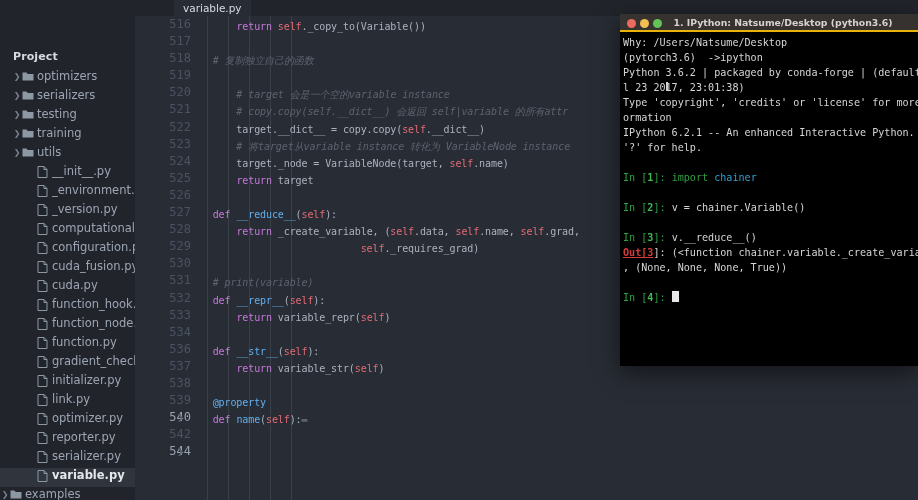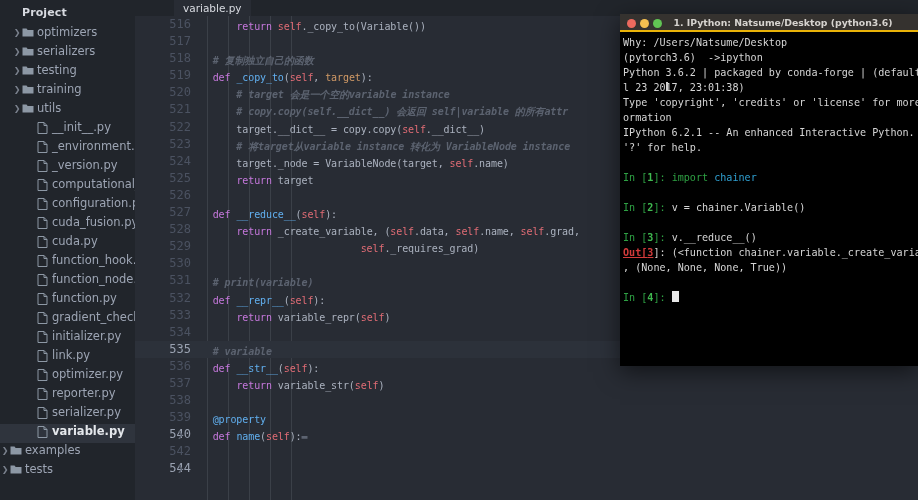--- a/index.html
+++ b/index.html
@@ -11,21 +11,21 @@
   }
   #app { position: relative; width: 918px; height: 500px; background: #282c34; }
 
   
   #sidebar {
     position: absolute; left: 0; top: 0; width: 135px; height: 500px;
     background: #21252b; overflow: hidden;
   }
   #sidebar-title {
     color: #d7dae0; font-size: 11px; font-weight: bold;
-    padding: 6px 0 6px 22px; letter-spacing: .1px;
+    padding: 6px 0 6px 13px; letter-spacing: .1px; margin-top: 44px;
   }
   .tree-row {
     position: relative; height: 19px; line-height: 15px;
     white-space: nowrap; overflow: hidden;
     color: #9da5b4; font-size: 11.5px;
   }
   .tree-row.selected { background: #2f343d; color: #e4e7eb; font-weight: bold; }
   .chev {
     display: inline-block; width: 10px; text-align: center;
     color: #7b828e; font-size: 8px; vertical-align: middle;
@@ -69,21 +69,21 @@
   }
   .code {
     position: absolute; left: 54px; top: 2px;
     font-family: "DejaVu Sans Mono", monospace; font-size: 10px;
     color: #abb2bf; letter-spacing: -0.1px;
   }
   .kw  { color: #c678dd; }
   .fn  { color: #61afef; }
   .self{ color: #e06c75; }
   .par { color: #d19a66; }
-  .cm  { color: #5c6370; font-style: italic; font-weight: bold; }
+  .cm  { color: #5c6370; font-style: italic; }
   .dec { color: #61afef; }
   .pun { color: #abb2bf; }
   .ind {
     position: absolute; top: 0; width: 1px; height: 100%;
     background: #3b4048;
   }
 
   
   #terminal {
     position: absolute; left: 620px; top: 14px; width: 298px; height: 352px;
@@ -231,37 +231,36 @@
     <div id="codearea">
       <div class="ind" style="left:72px"></div>
       <div class="ind" style="left:93px"></div>
       <div class="ind" style="left:114px"></div>
       <div class="ind" style="left:135px"></div>
       <div class="ind" style="left:156px"></div>
       <div id="lines">
           <div class="crow"><span class="gut">516</span><span class="code"><span>        </span><span class="kw">return </span><span class="self">self</span><span class="pun">._copy_to(</span><span>Variable</span><span class="pun">())</span></span></div>
           <div class="crow"><span class="gut">517</span><span class="code"></span></div>
           <div class="crow"><span class="gut">518</span><span class="code"><span class="cm">    # 复制独立自己的函数</span></span></div>
-          <div class="crow"><span class="gut">519</span><span class="code"><span>    </span><span class="kw">def </span><span class="fn">_copy_to</span><span class="pun">(</span><span class="self">self</span><span class="pun">, </span><span class="par">target</span><span class="pun">):</span></span></div>
+          <div class="crow"><span class="gut">519</span></div>
           <div class="crow"><span class="gut">520</span><span class="code"><span class="cm">        # target 会是一个空的variable instance</span></span></div>
           <div class="crow"><span class="gut">521</span><span class="code"><span class="cm">        # copy.copy(self.__dict__) 会返回 self|variable 的所有attr</span></span></div>
           <div class="crow"><span class="gut">522</span><span class="code"><span class="pun">        target.__dict__ = copy.copy(</span><span class="self">self</span><span class="pun">.__dict__)</span></span></div>
           <div class="crow"><span class="gut">523</span><span class="code"><span class="cm">        # 将target从variable instance 转化为 VariableNode instance</span></span></div>
           <div class="crow"><span class="gut">524</span><span class="code"><span class="pun">        target._node = VariableNode(target, </span><span class="self">self</span><span class="pun">.name)</span></span></div>
           <div class="crow"><span class="gut">525</span><span class="code"><span>        </span><span class="kw">return </span><span class="pun">target</span></span></div>
           <div class="crow"><span class="gut">526</span><span class="code"></span></div>
           <div class="crow"><span class="gut">527</span><span class="code"><span>    </span><span class="kw">def </span><span class="fn">__reduce__</span><span class="pun">(</span><span class="self">self</span><span class="pun">):</span></span></div>
           <div class="crow"><span class="gut">528</span><span class="code"><span>        </span><span class="kw">return </span><span class="pun">_create_variable, (</span><span class="self">self</span><span class="pun">.data, </span><span class="self">self</span><span class="pun">.name, </span><span class="self">self</span><span class="pun">.grad,</span></span></div>
           <div class="crow"><span class="gut">529</span><span class="code"><span>                             </span><span class="self">self</span><span class="pun">._requires_grad)</span></span></div>
           <div class="crow"><span class="gut">530</span><span class="code"></span></div>
           <div class="crow"><span class="gut">531</span><span class="code"><span class="cm">    # print(variable)</span></span></div>
           <div class="crow"><span class="gut">532</span><span class="code"><span>    </span><span class="kw">def </span><span class="fn">__repr__</span><span class="pun">(</span><span class="self">self</span><span class="pun">):</span></span></div>
           <div class="crow"><span class="gut">533</span><span class="code"><span>        </span><span class="kw">return </span><span class="pun">variable_repr(</span><span class="self">self</span><span class="pun">)</span></span></div>
           <div class="crow"><span class="gut">534</span><span class="code"></span></div>
-          <div class="crow cur"><span class="gut">535</span><span class="code"><span class="cm">    # variable</span></span></div>
           <div class="crow"><span class="gut">536</span><span class="code"><span>    </span><span class="kw">def </span><span class="fn">__str__</span><span class="pun">(</span><span class="self">self</span><span class="pun">):</span></span></div>
           <div class="crow"><span class="gut">537</span><span class="code"><span>        </span><span class="kw">return </span><span class="pun">variable_str(</span><span class="self">self</span><span class="pun">)</span></span></div>
           <div class="crow"><span class="gut">538</span><span class="code"></span></div>
           <div class="crow"><span class="gut">539</span><span class="code"><span class="dec">    @property</span></span></div>
           <div class="crow"><span class="gut hl">540</span><span class="fold">❯</span><span class="code"><span>    </span><span class="kw">def </span><span class="fn">name</span><span class="pun">(</span><span class="self">self</span><span class="pun">):</span><span class="cm">▬</span></span></div>
           <div class="crow"><span class="gut">542</span><span class="code"></span></div>
           <div class="crow"><span class="gut hl">544</span><span class="fold">❯</span></div>
         </div>
     </div>
   </div>

